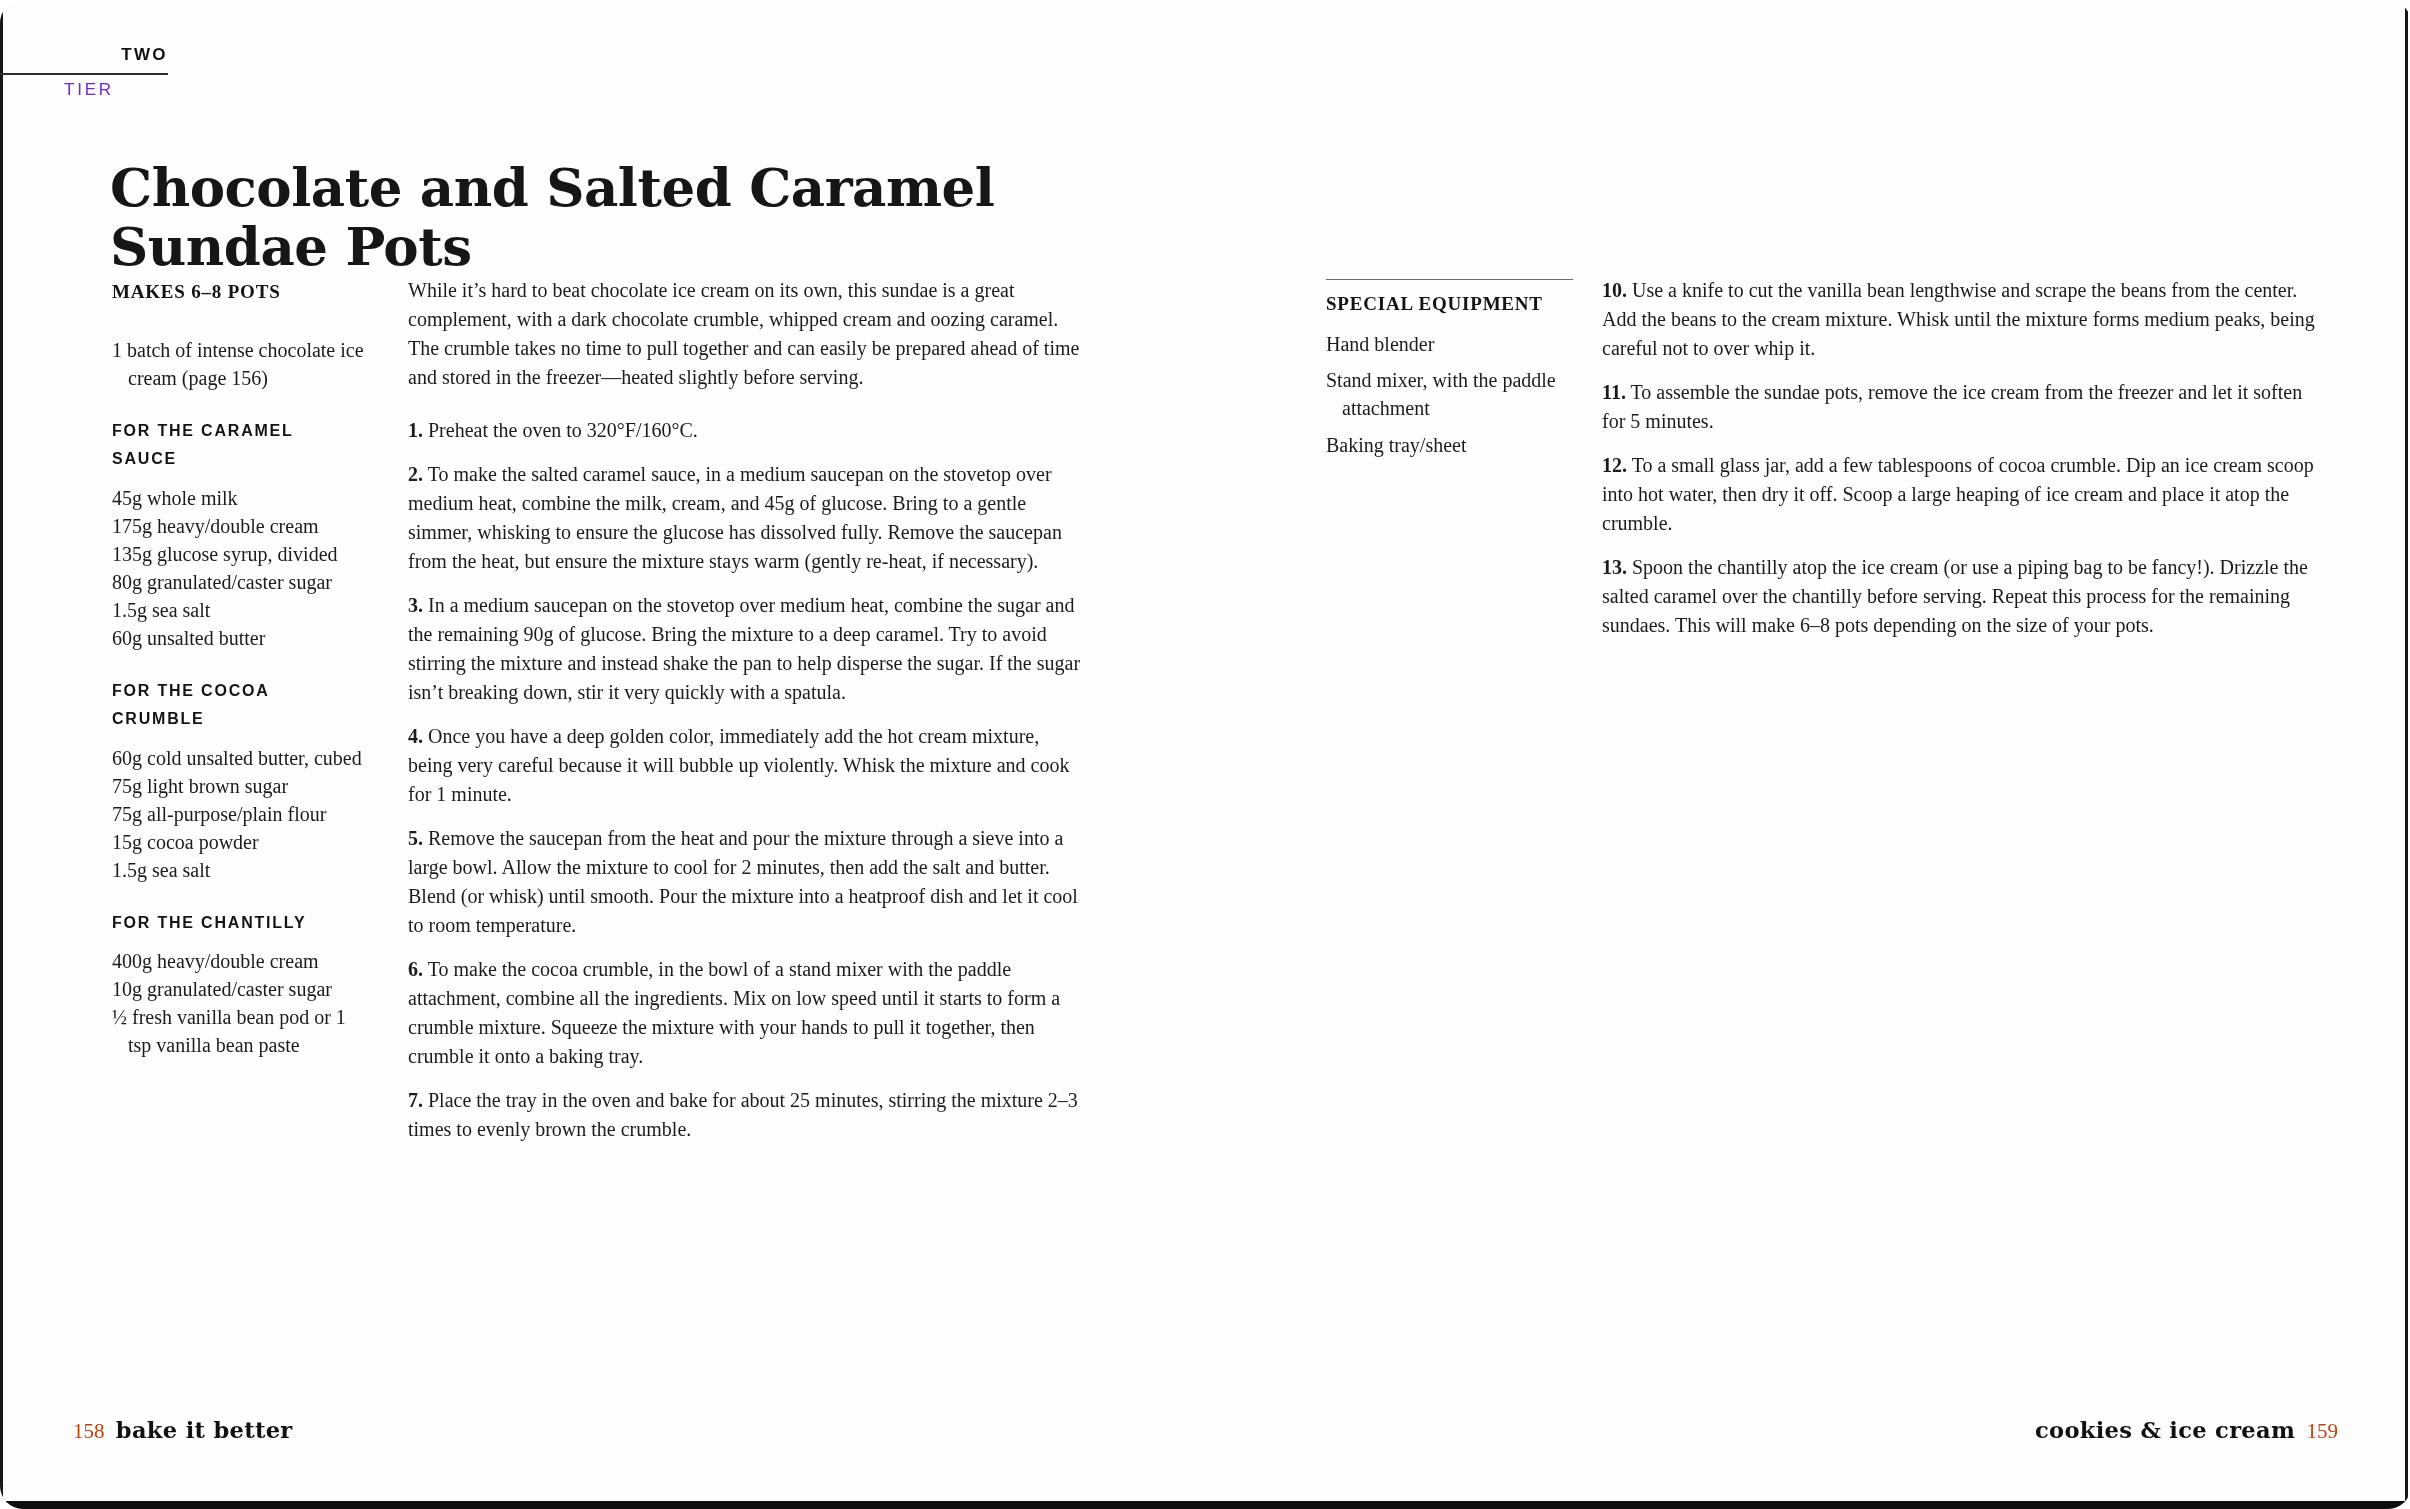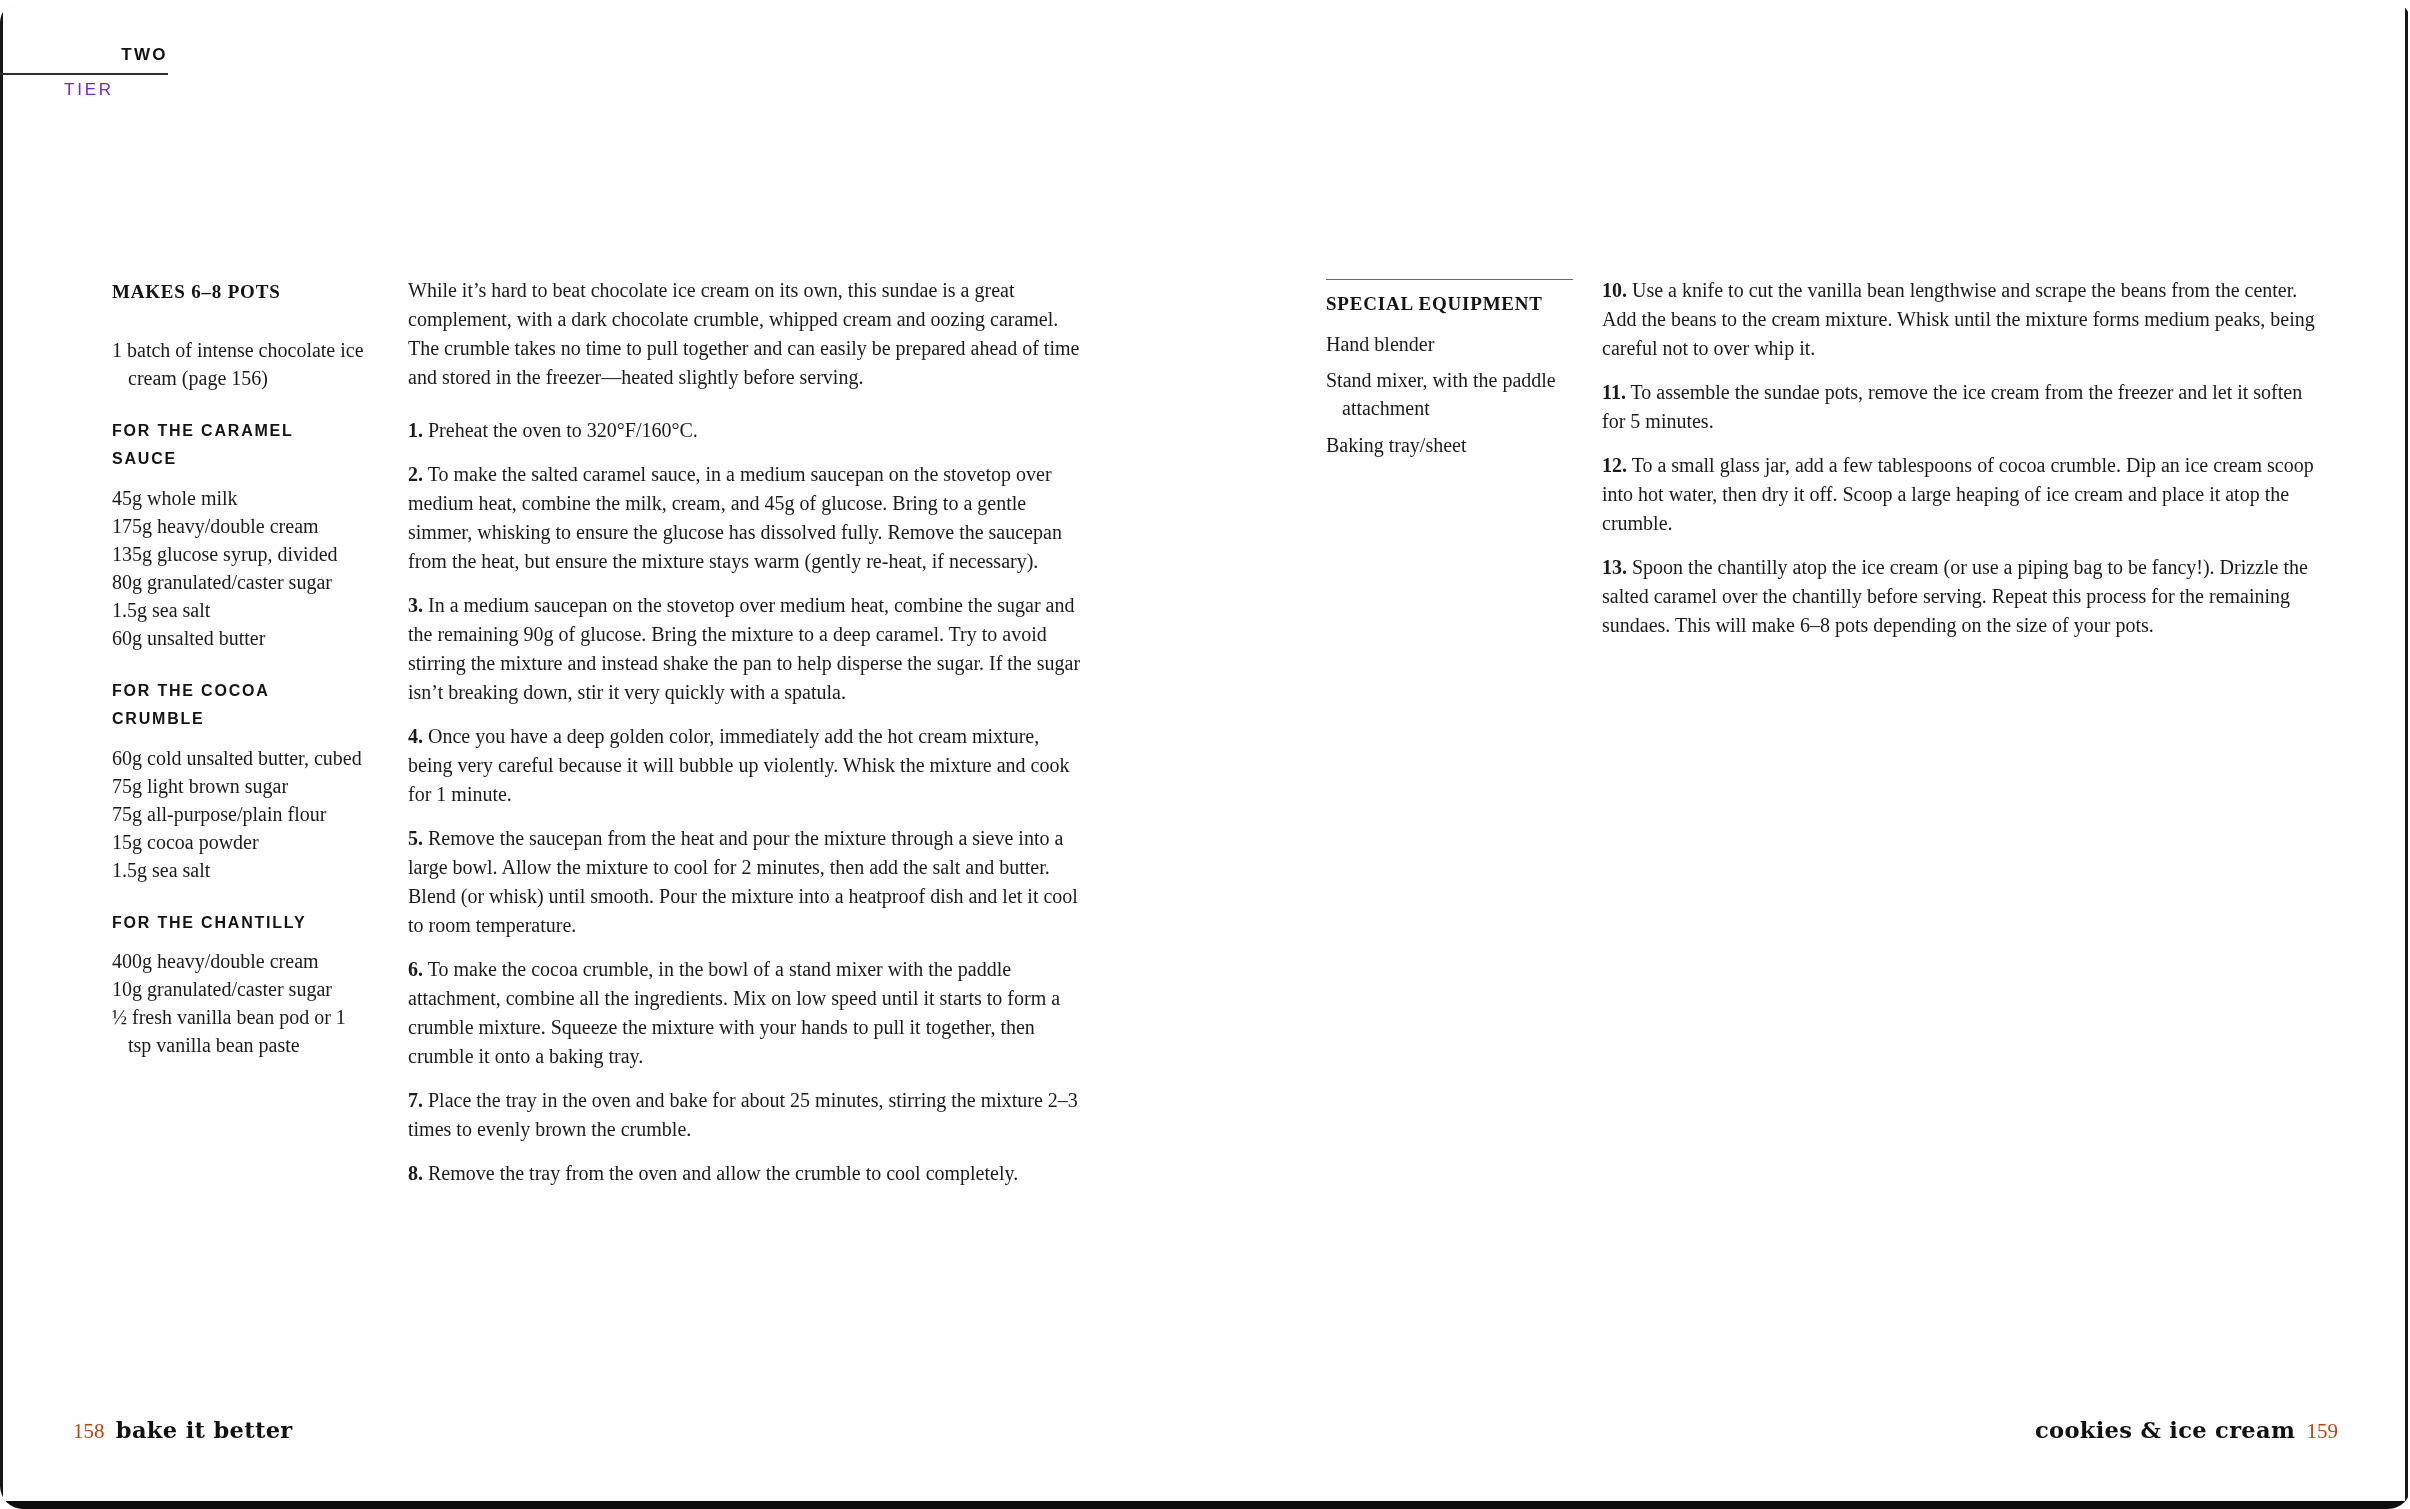--- a/index.html
+++ b/index.html
@@ -84,20 +84,24 @@
 <div class="page">
 
   <div class="edge-left"></div>
   <div class="edge-right"></div>
   <div class="edge-bottom"></div>
 
   <div class="chapter-top">TWO</div>
   <div class="chapter-rule"></div>
   <div class="chapter-bottom">TIER</div>
 
+  <h1 class="title">
+    <div>Chocolate and Salted Caramel</div>
+    <div>Sundae Pots</div>
+  </h1>
 
   <div class="col-ingredients">
     <p class="makes-label">MAKES 6–8 POTS</p>
     <p class="ing-item base-item">1 batch of intense chocolate ice cream (page 156)</p>
 
     <p class="ing-heading">FOR THE CARAMEL SAUCE</p>
     <p class="ing-item">45g whole milk</p>
     <p class="ing-item">175g heavy/double cream</p>
     <p class="ing-item">135g glucose syrup, divided</p>
     <p class="ing-item">80g granulated/caster sugar</p>
@@ -120,21 +124,20 @@
   <div class="col-method">
     <p class="intro">While it’s hard to beat chocolate ice cream on its own, this sundae is a great complement, with a dark chocolate crumble, whipped cream and oozing caramel. The crumble takes no time to pull together and can easily be prepared ahead of time and stored in the freezer—heated slightly before serving.</p>
 
     <p class="step"><span class="step-num">1.</span> <span>Preheat the oven to 320°F/160°C.</span></p>
     <p class="step"><span class="step-num">2.</span> <span>To make the salted caramel sauce, in a medium saucepan on the stovetop over medium heat, combine the milk, cream, and 45g of glucose. Bring to a gentle simmer, whisking to ensure the glucose has dissolved fully. Remove the saucepan from the heat, but ensure the mixture stays warm (gently re-heat, if necessary).</span></p>
     <p class="step"><span class="step-num">3.</span> <span>In a medium saucepan on the stovetop over medium heat, combine the sugar and the remaining 90g of glucose. Bring the mixture to a deep caramel. Try to avoid stirring the mixture and instead shake the pan to help disperse the sugar. If the sugar isn’t breaking down, stir it very quickly with a spatula.</span></p>
     <p class="step"><span class="step-num">4.</span> <span>Once you have a deep golden color, immediately add the hot cream mixture, being very careful because it will bubble up violently. Whisk the mixture and cook for 1 minute.</span></p>
     <p class="step"><span class="step-num">5.</span> <span>Remove the saucepan from the heat and pour the mixture through a sieve into a large bowl. Allow the mixture to cool for 2 minutes, then add the salt and butter. Blend (or whisk) until smooth. Pour the mixture into a heatproof dish and let it cool to room temperature.</span></p>
     <p class="step"><span class="step-num">6.</span> <span>To make the cocoa crumble, in the bowl of a stand mixer with the paddle attachment, combine all the ingredients. Mix on low speed until it starts to form a crumble mixture. Squeeze the mixture with your hands to pull it together, then crumble it onto a baking tray.</span></p>
     <p class="step"><span class="step-num">7.</span> <span>Place the tray in the oven and bake for about 25 minutes, stirring the mixture 2–3 times to evenly brown the crumble.</span></p>
-    <p class="step"><span class="step-num">8.</span> <span>Remove the tray from the oven and allow the crumble to cool completely.</span></p>
   </div>
 
   <div class="col-equipment">
     <div class="equip-box">
       <p class="equip-heading">SPECIAL EQUIPMENT</p>
       <p class="equip-item">Hand blender</p>
       <p class="equip-item">Stand mixer, with the paddle attachment</p>
       <p class="equip-item">Baking tray/sheet</p>
     </div>
   </div>

